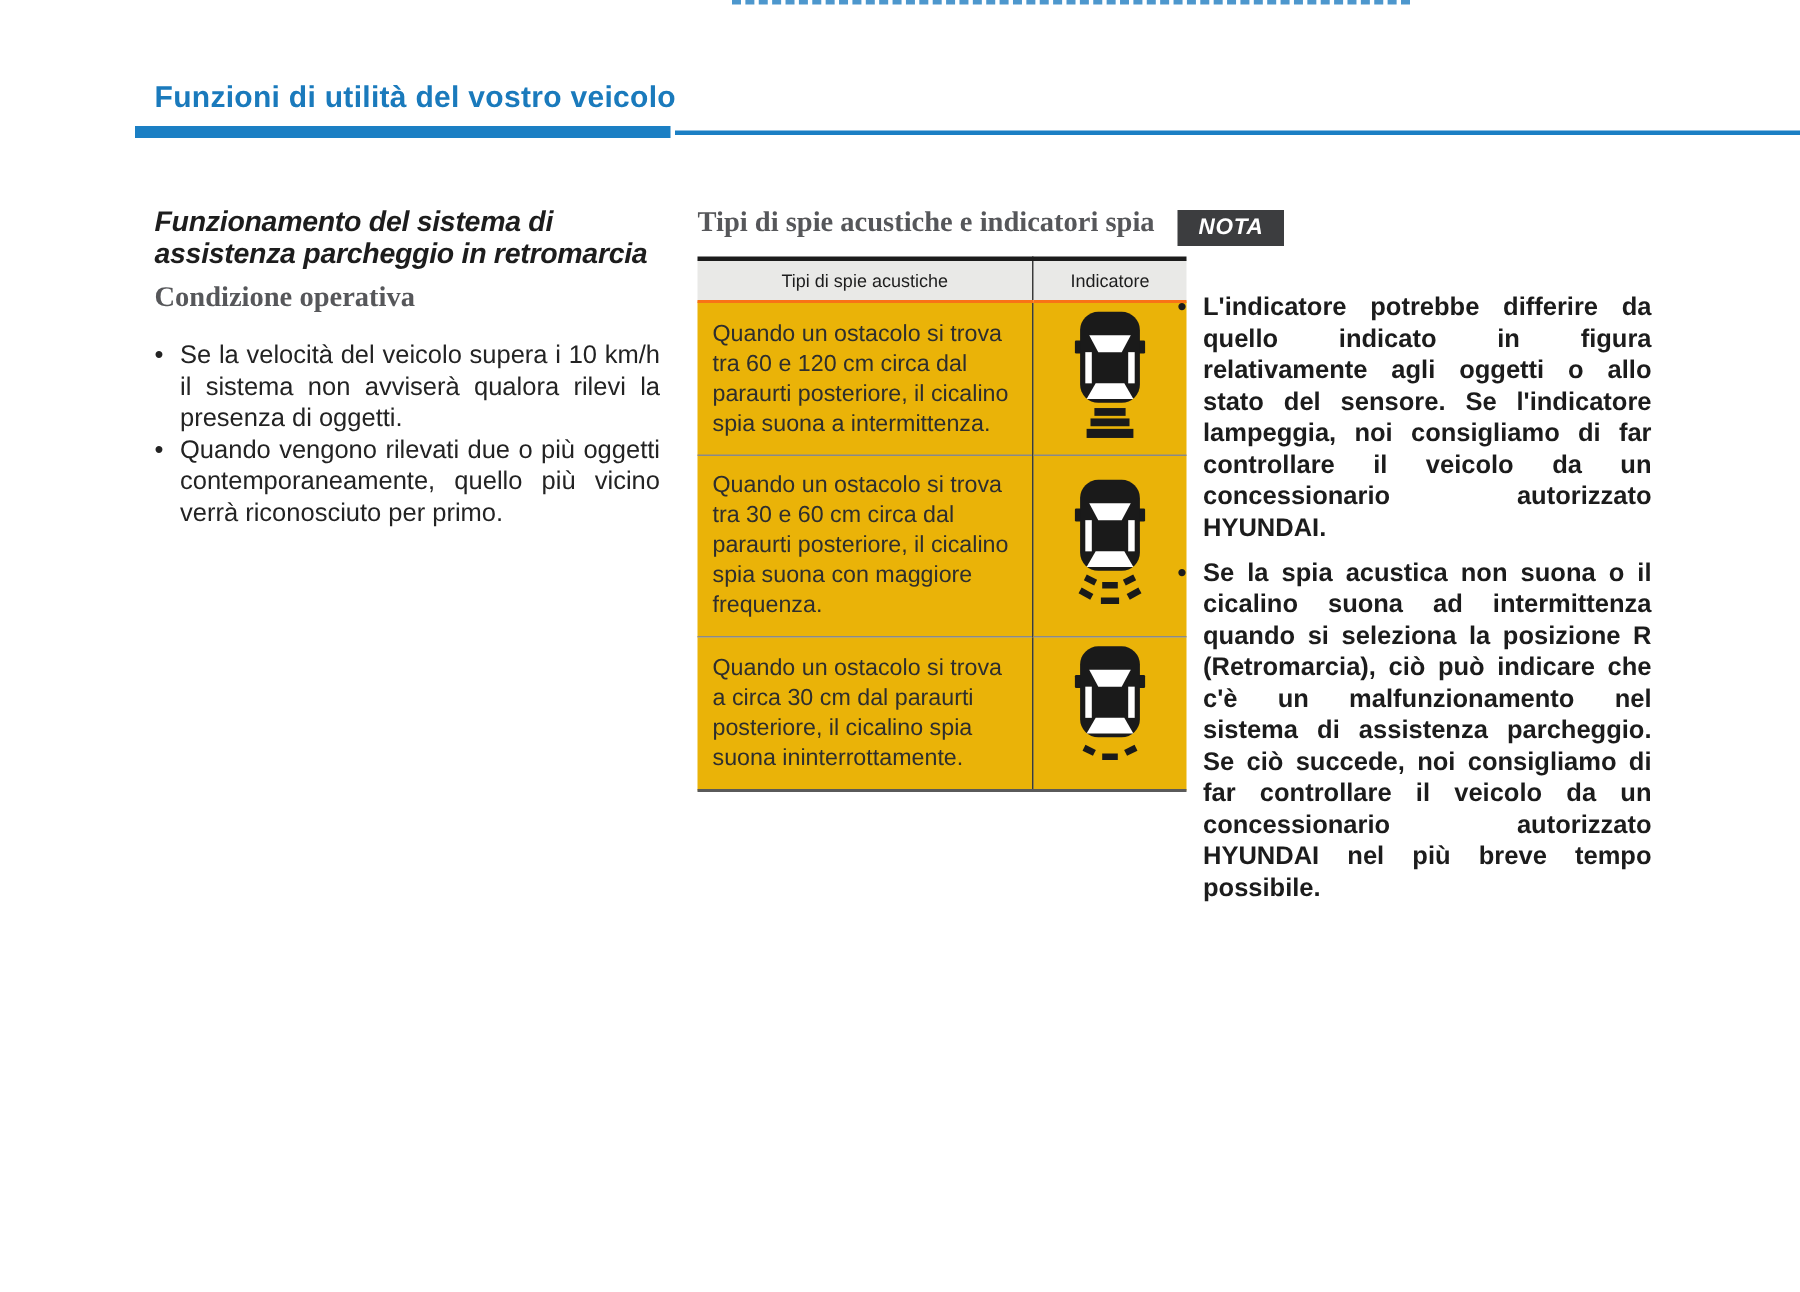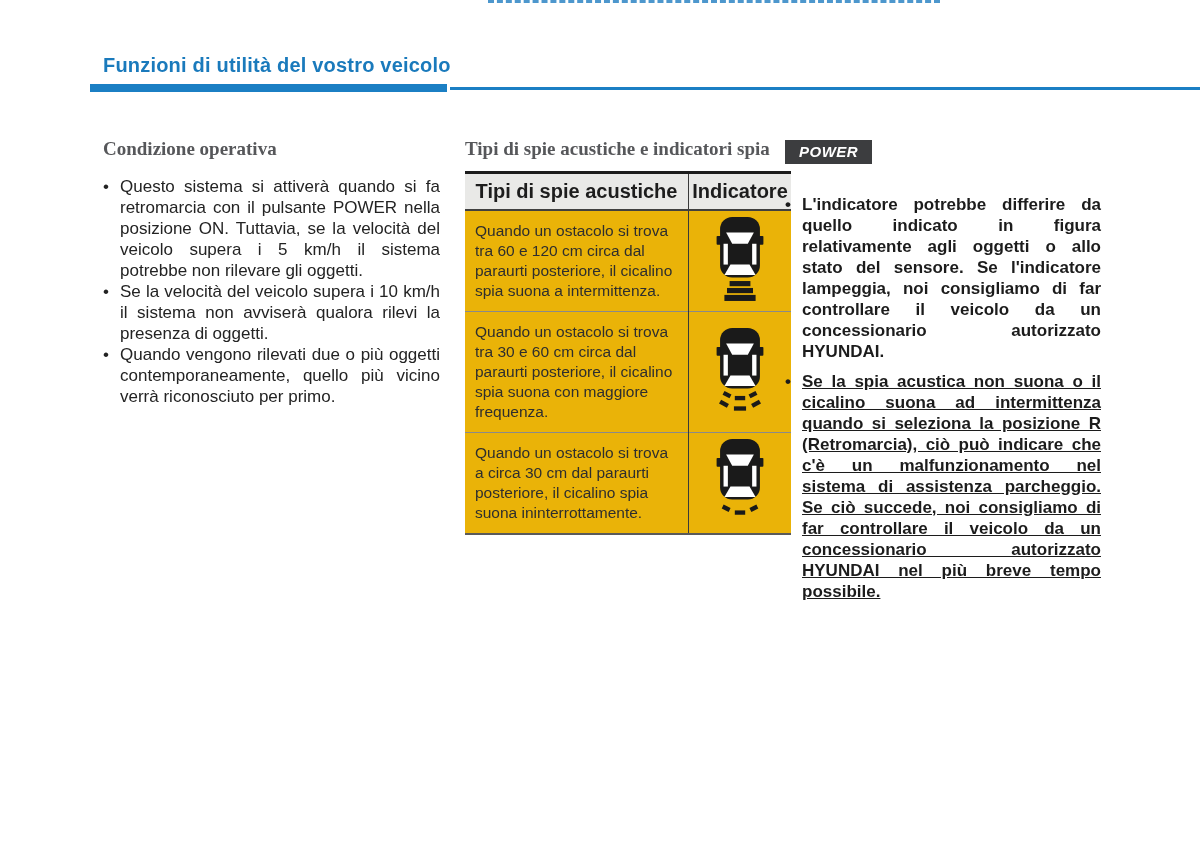--- a/index.html
+++ b/index.html
@@ -56,21 +56,21 @@
     padding-left:17px;
     font-size:17px;line-height:21px;
     text-align:justify;
     color:#232323;
   }
   ul.bullets li::before{
     content:"\2022";
     position:absolute;left:0;top:0;
     font-size:17px;
   }
-  ul.bullets.spaced li + li{margin-top:9px;text-decoration:underline;}
+  ul.bullets.spaced li + li{margin-top:9px;}
   .col-right ul.bullets li{font-weight:700;color:#1c1c1c;}
 
   
   .nota-badge{
     display:inline-block;
     background:#3c3d3f;color:#ffffff;
     font-style:italic;font-weight:700;font-size:15px;
     padding:3px 14px 4px 14px;
     margin:2px 0 14px 0;
     letter-spacing:.5px;
@@ -80,23 +80,23 @@
   table.spie{
     border-collapse:collapse;
     width:313px;
     margin-top:11px;
     table-layout:fixed;
     border-top:3px solid #1c1c1c;
     border-bottom:2px solid #5a5a5a;
   }
   table.spie th{
     background:#e9e9e7;
-    font-size:20px;font-weight:700;color:#1d1d1d;
+    font-size:12px;font-weight:400;color:#1d1d1d;
     padding:6px 4px;
-    border-bottom:2px solid #404040;
+    border-bottom:2px solid #f97316;
     text-align:center;
   }
   table.spie td{
     background:#eab308;
     font-size:15.5px;line-height:20px;color:#2e2e2e;
     padding:10px 8px 10px 10px;
     vertical-align:middle;
     border-top:1.5px solid #8a8a8a;
   }
   table.spie tr.r1 td{border-top:none;}
@@ -116,23 +116,23 @@
 
 <div class="page">
 
   <div class="top-rule"></div>
 
   <h1 class="chapter-title">Funzioni di utilità del vostro veicolo</h1>
   <div class="rule-thick"></div>
   <div class="rule-thin"></div>
 
   <section class="col col-left">
+    <h2 class="section-title">Funzionamento del sistema di assistenza parcheggio in retromarcia</h2>
     <h3 class="serif-sub">Condizione operativa</h3>
     <ul class="bullets">
-      <li>Questo sistema si attiverà quando si fa retromarcia con il pulsante POWER nella posizione ON. Tuttavia, se la velocità del veicolo supera i 5 km/h il sistema potrebbe non rilevare gli oggetti.</li>
       <li>Se la velocità del veicolo supera i 10 km/h il sistema non avviserà qualora rilevi la presenza di oggetti.</li>
       <li>Quando vengono rilevati due o più oggetti contemporaneamente, quello più vicino verrà riconosciuto per primo.</li>
     </ul>
   </section>
 
   <section class="col col-mid">
     <h3 class="serif-sub">Tipi di spie acustiche e indicatori spia</h3>
 
     <table class="spie">
       <thead>
@@ -218,21 +218,21 @@
                 </g>
               </svg>
             </span>
           </td>
         </tr>
       </tbody>
     </table>
   </section>
 
   <section class="col col-right">
-    <div class="nota-badge">POWER</div>
+    <div class="nota-badge">NOTA</div>
     <ul class="bullets spaced">
       <li>L'indicatore potrebbe differire da quello indicato in figura relativamente agli oggetti o allo stato del sensore. Se l'indicatore lampeggia, noi consigliamo di far controllare il veicolo da un concessionario autorizzato HYUNDAI.</li>
       <li>Se la spia acustica non suona o il cicalino suona ad intermittenza quando si seleziona la posizione R (Retromarcia), ciò può indicare che c'è un malfunzionamento nel sistema di assistenza parcheggio. Se ciò succede, noi consigliamo di far controllare il veicolo da un concessionario autorizzato HYUNDAI nel più breve tempo possibile.</li>
     </ul>
   </section>
 
   <div class="page-number">3-100</div>
 
 </div>
 

